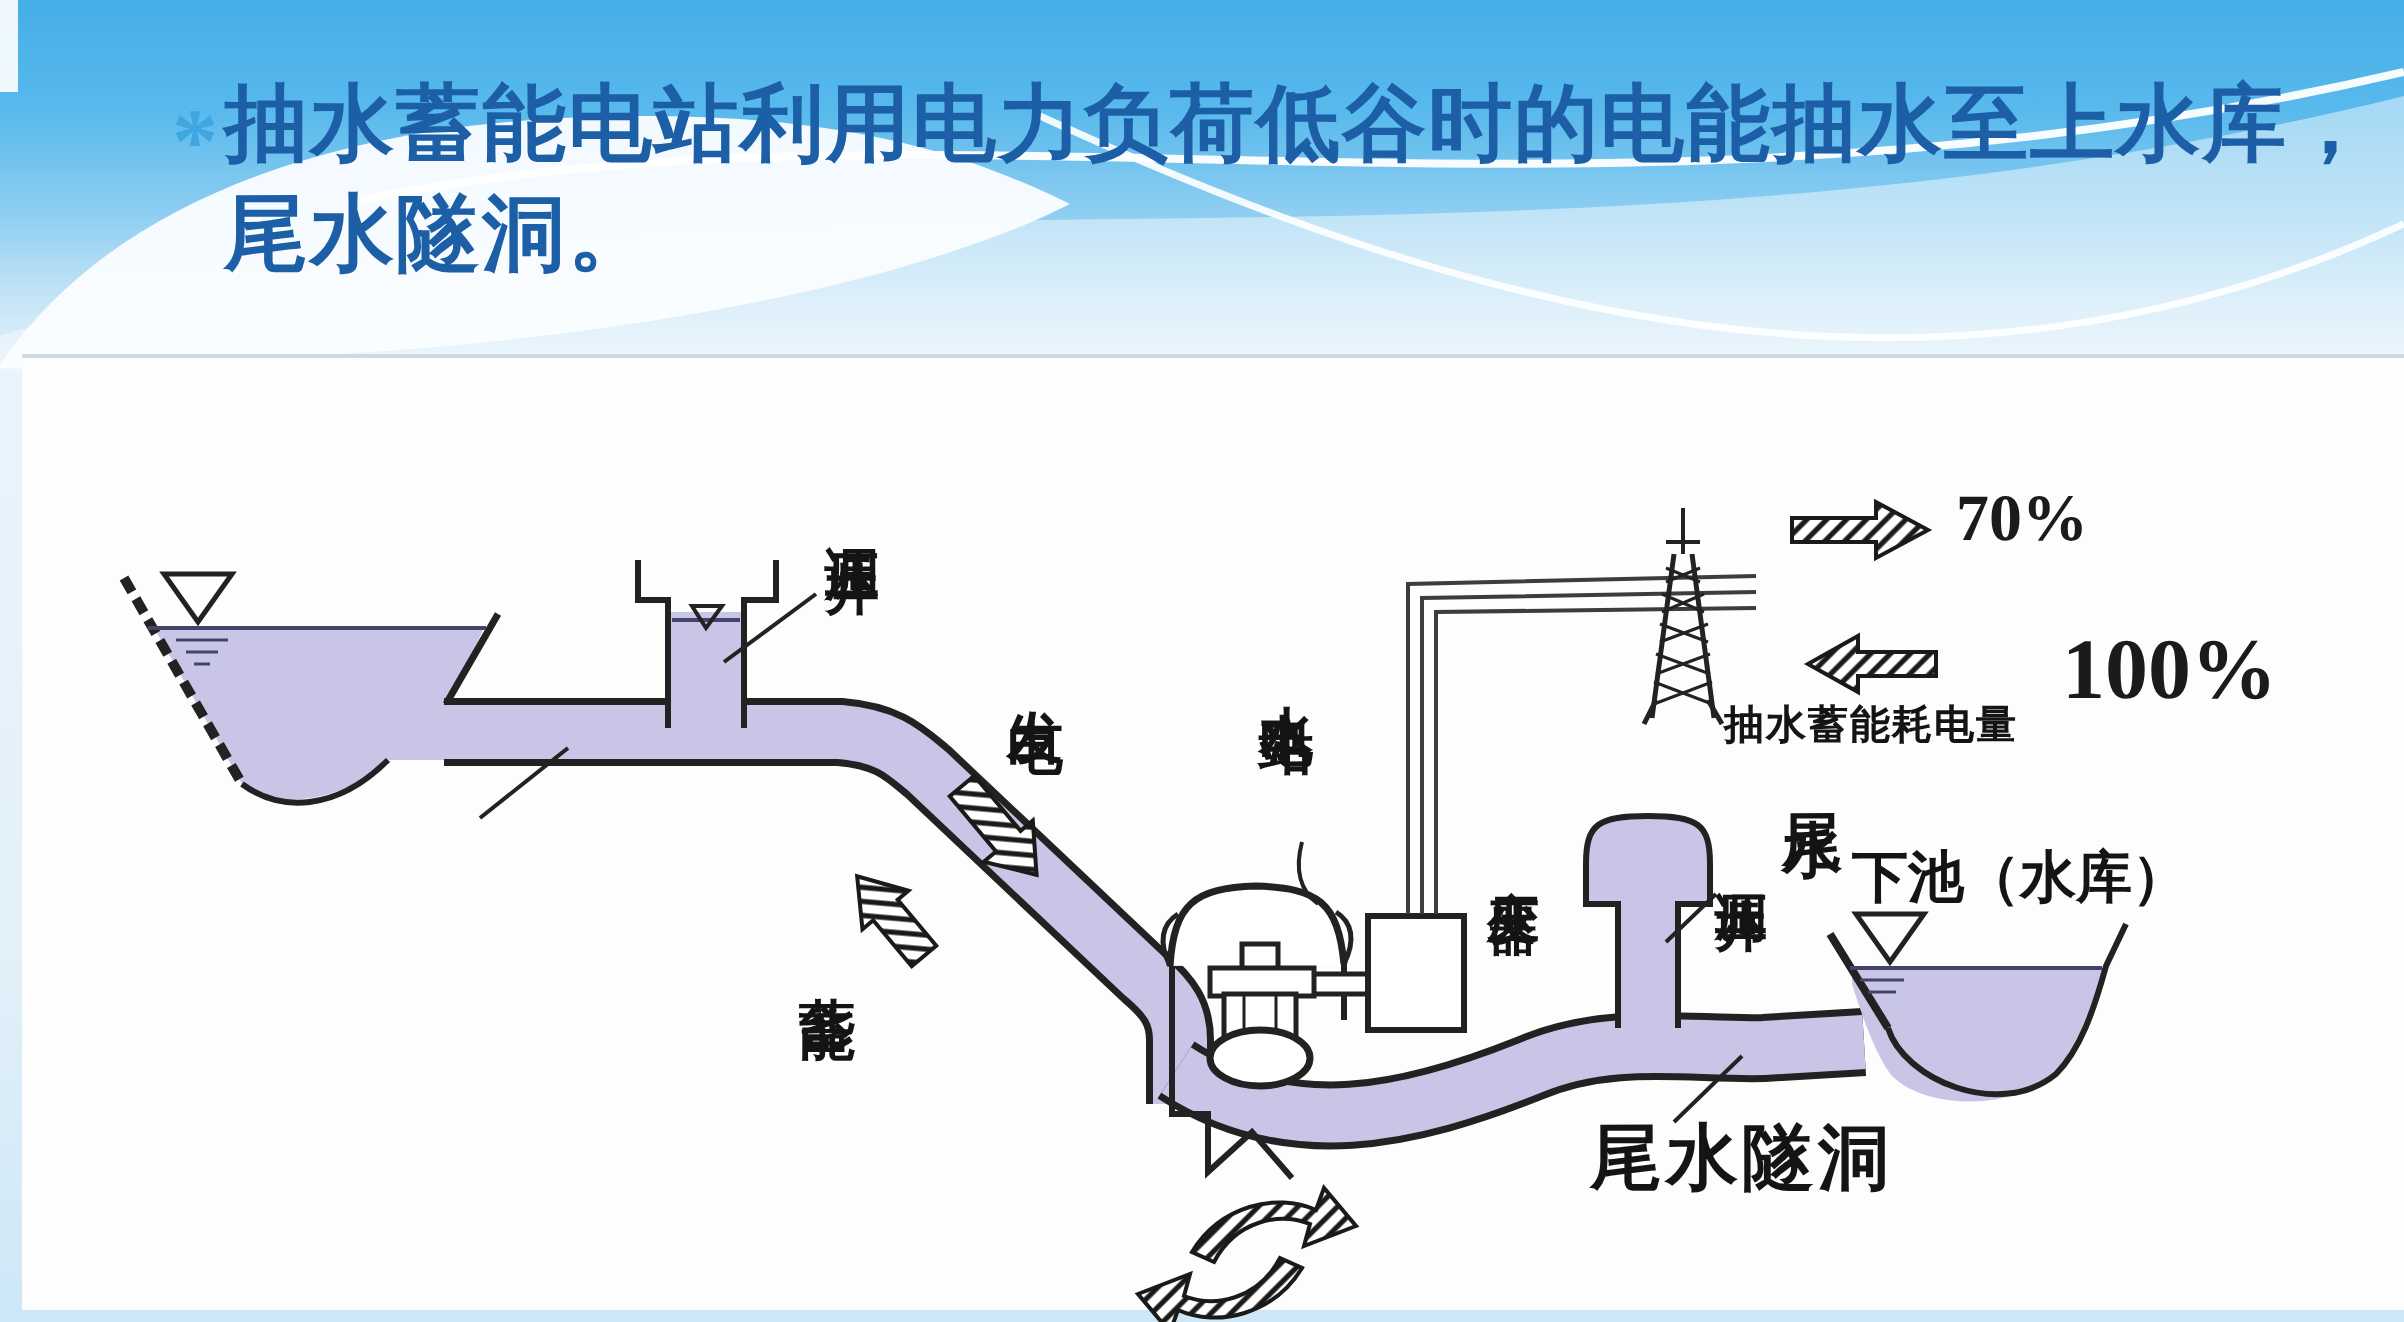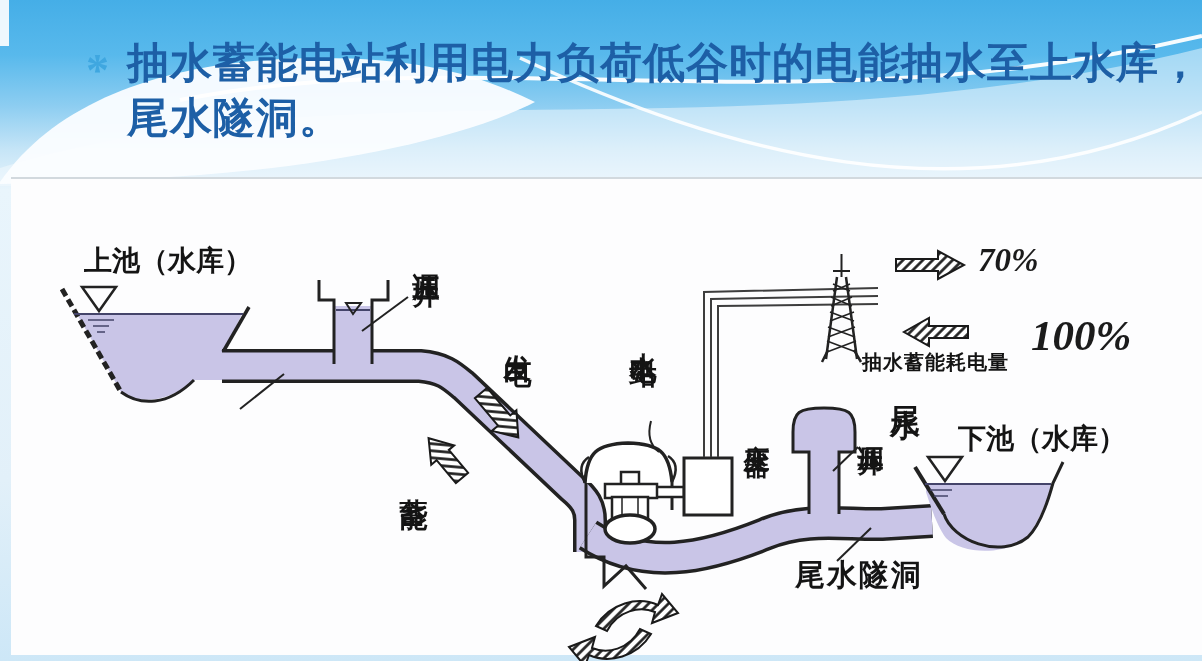--- a/index.html
+++ b/index.html
@@ -13,28 +13,28 @@
   
   .bullet{
     position:absolute;left:86px;top:48px;font-size:46px;line-height:46px;
     color:#3fa7e0;font-family:"Liberation Serif",serif;font-weight:700;
   }
   .title-lines{
     position:absolute;left:112px;top:36px;width:1085px;
     font-family:"Liberation Serif",serif;font-weight:600;
     font-size:42px;line-height:55px;color:#1d5fa6;letter-spacing:1px;
   }
-  .tline{white-space:nowrap;margin-left:15px;}
+  .tline{white-space:nowrap;}
   
   .hlabel{position:absolute;font-weight:700;color:#141414;white-space:nowrap;
     font-family:"Liberation Sans",sans-serif;}
   .vlabel{position:absolute;font-weight:700;color:#141414;
     writing-mode:vertical-rl;text-orientation:upright;letter-spacing:4px;
     font-family:"Liberation Sans",sans-serif;}
-  .pct{font-family:"Liberation Serif",serif;font-style:italic;font-weight:700;color:#1b1b1b;}
+  .pct{font-family:"Liberation Serif",serif;font-weight:700;color:#1b1b1b;}
 </style>
 </head>
 <body>
 
 <div class="stage">
 
   <svg class="art" width="1202" height="661" viewBox="0 0 1202 661">
     <defs>
       <pattern id="hatch" width="7" height="7" patternUnits="userSpaceOnUse" patternTransform="rotate(45)">
         <rect width="7" height="7" fill="#ffffff"></rect>
@@ -146,27 +146,26 @@
       <path d="M871,528 L837,561"></path>
     </g>
   </svg>
 
   <div class="bullet">*</div>
   <div class="title-lines">
     <div class="tline">抽水蓄能电站利用电力负荷低谷时的电能抽水至上水库，</div>
     <div class="tline">尾水隧洞。</div>
   </div>
 
-  <div class="hlabel" style="left:84px;top:242px;font-size:28px;">上池（水库）</div>
   <div class="vlabel" style="left:408px;top:251px;font-size:27px;">调压井</div>
   <div class="vlabel" style="left:498px;top:333px;font-size:28px;">发电</div>
   <div class="vlabel" style="left:394px;top:476px;font-size:28px;">蓄能</div>
   <div class="vlabel" style="left:625px;top:331px;font-size:27px;">水电站</div>
   <div class="vlabel" style="left:740px;top:424px;font-size:26px;">变压器</div>
   <div class="hlabel pct" style="left:978px;top:242px;font-size:33px;">70%</div>
   <div class="hlabel pct" style="left:1031px;top:311px;font-size:43px;">100%</div>
   <div class="hlabel" style="left:862px;top:349px;font-size:20px;letter-spacing:1px;">抽水蓄能耗电量</div>
   <div class="vlabel" style="left:884px;top:383px;font-size:30px;letter-spacing:2px;">尾水</div>
   <div class="vlabel" style="left:854px;top:425px;font-size:26px;letter-spacing:2px;">调压井</div>
-  <div class="hlabel" style="left:926px;top:420px;font-size:28px;margin-left:32px;">下池（水库）</div>
-  <div class="hlabel" style="left:795px;top:555px;font-size:30px;letter-spacing:2px;text-align:center;">尾水隧洞</div>
+  <div class="hlabel" style="left:926px;top:420px;font-size:28px;">下池（水库）</div>
+  <div class="hlabel" style="left:795px;top:555px;font-size:36px;letter-spacing:2px;text-align:center;">尾水隧洞</div>
 
 </div>
 
 </body></html>

